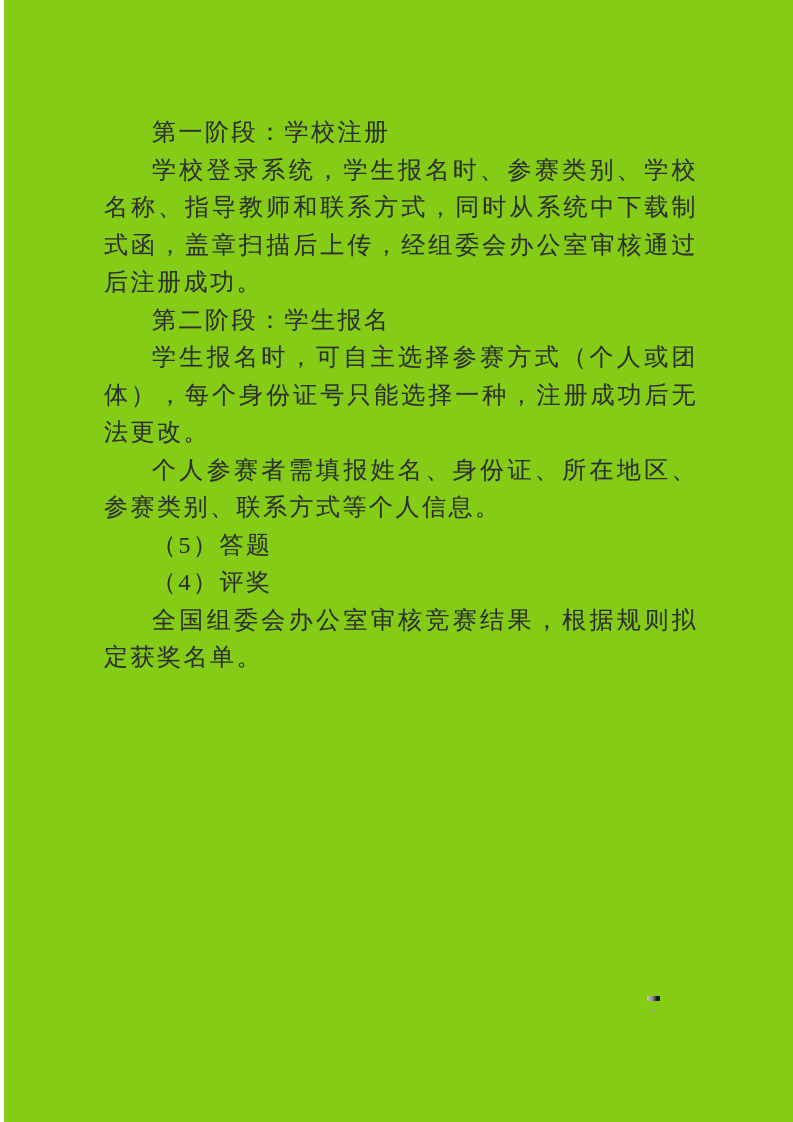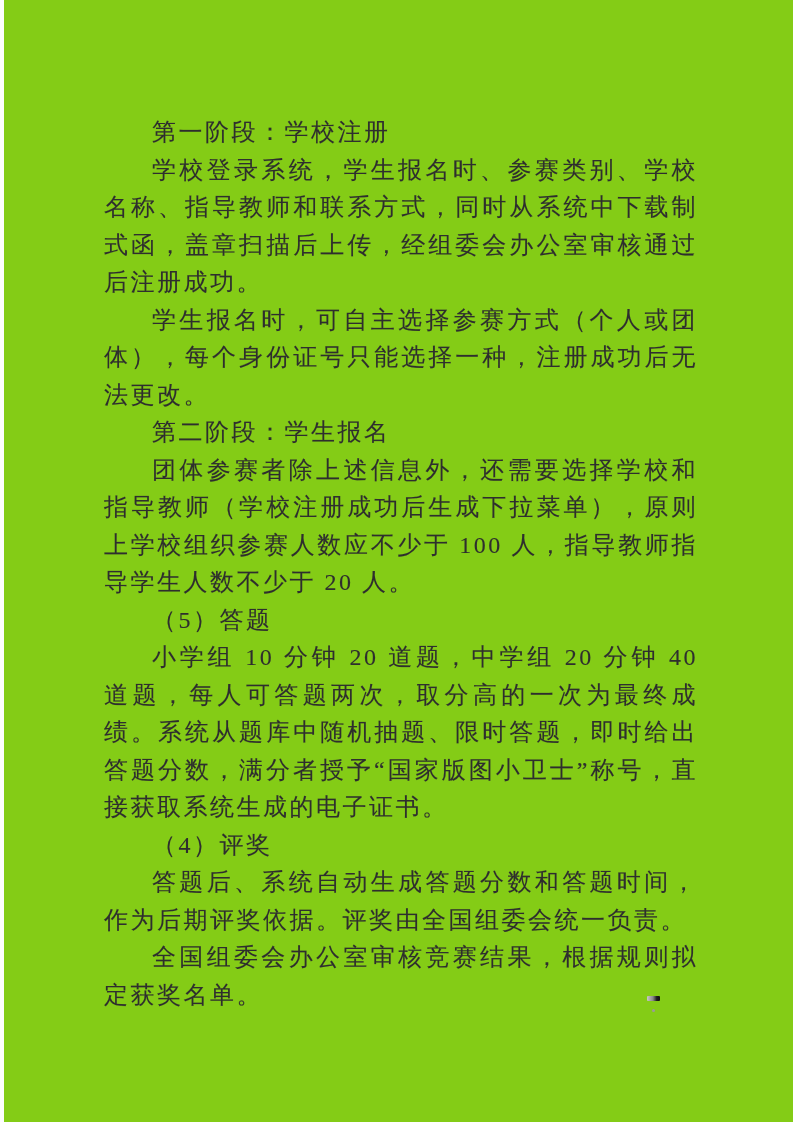--- a/index.html
+++ b/index.html
@@ -58,25 +58,23 @@
     border-radius: 50%;
   }
 </style>
 </head>
 <body>
 
 <div class="page">
   <div class="content">
     <p>第一阶段：学校注册</p>
     <p>学校登录系统，学生报名时、参赛类别、学校名称、指导教师和联系方式，同时从系统中下载制式函，盖章扫描后上传，经组委会办公室审核通过后注册成功。</p>
+    <p>第二阶段：学生报名</p>
     <p>学生报名时，可自主选择参赛方式（个人或团体），每个身份证号只能选择一种，注册成功后无法更改。</p>
-    <p>第二阶段：学生报名</p>
-    <p>团体参赛者除上述信息外，还需要选择学校和指导教师（学校注册成功后生成下拉菜单），原则上学校组织参赛人数应不少于 100 人，指导教师指导学生人数不少于 20 人。</p>
+    <p>个人参赛者需填报姓名、身份证、所在地区、参赛类别、联系方式等个人信息。</p>
     <p>（5）答题</p>
-    <p>小学组 10 分钟 20 道题，中学组 20 分钟 40 道题，每人可答题两次，取分高的一次为最终成绩。系统从题库中随机抽题、限时答题，即时给出答题分数，满分者授予“国家版图小卫士”称号，直接获取系统生成的电子证书。</p>
     <p>（4）评奖</p>
-    <p>答题后、系统自动生成答题分数和答题时间，作为后期评奖依据。评奖由全国组委会统一负责。</p>
     <p>全国组委会办公室审核竞赛结果，根据规则拟定获奖名单。</p>
   </div>
 
   <div class="artifact-dash"></div>
   <div class="artifact-dot"></div>
 </div>
 
 </body></html>

